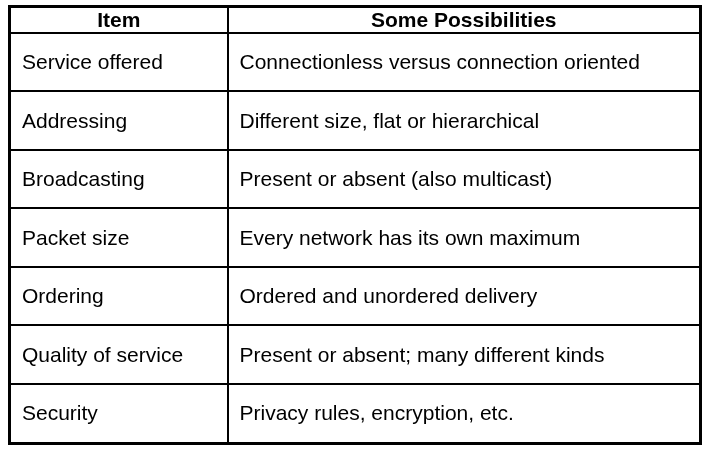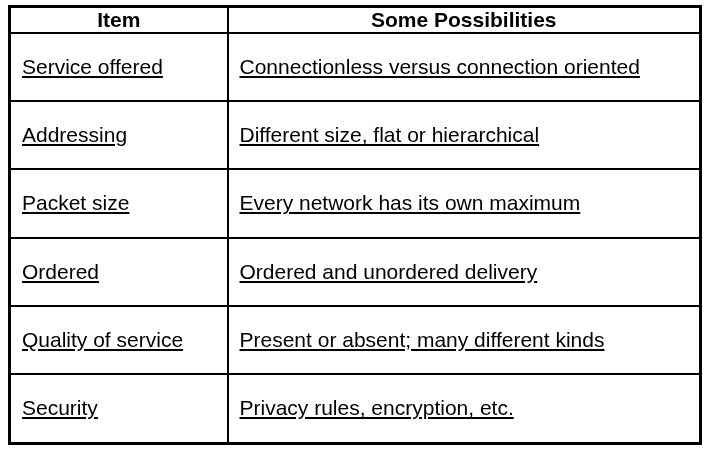--- a/index.html
+++ b/index.html
@@ -51,21 +51,20 @@
   }
   td {
     font-size: 21px;
     font-weight: normal;
     color: #000000;
     text-align: left;
     vertical-align: middle;
     padding: 0 4px 0 11px;
     white-space: nowrap;
     overflow: hidden;
-    text-decoration: underline;
   }
 </style>
 </head>
 <body>
 
 <div class="page">
   <table class="diff-table">
     <colgroup>
       <col class="col-item">
       <col class="col-poss">
@@ -79,25 +78,29 @@
     <tbody>
       <tr>
         <td>Service offered</td>
         <td>Connectionless versus connection oriented</td>
       </tr>
       <tr>
         <td>Addressing</td>
         <td>Different size, flat or hierarchical</td>
       </tr>
       <tr>
+        <td>Broadcasting</td>
+        <td>Present or absent (also multicast)</td>
+      </tr>
+      <tr>
         <td>Packet size</td>
         <td>Every network has its own maximum</td>
       </tr>
       <tr>
-        <td>Ordered</td>
+        <td>Ordering</td>
         <td>Ordered and unordered delivery</td>
       </tr>
       <tr>
         <td>Quality of service</td>
         <td>Present or absent; many different kinds</td>
       </tr>
       <tr>
         <td>Security</td>
         <td>Privacy rules, encryption, etc.</td>
       </tr>

